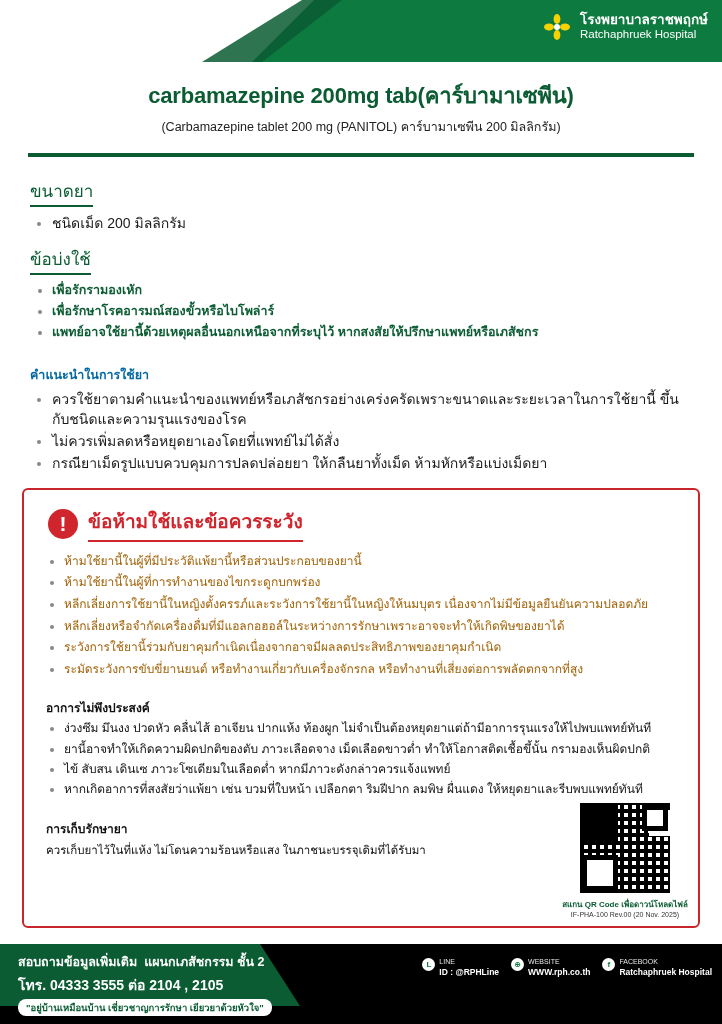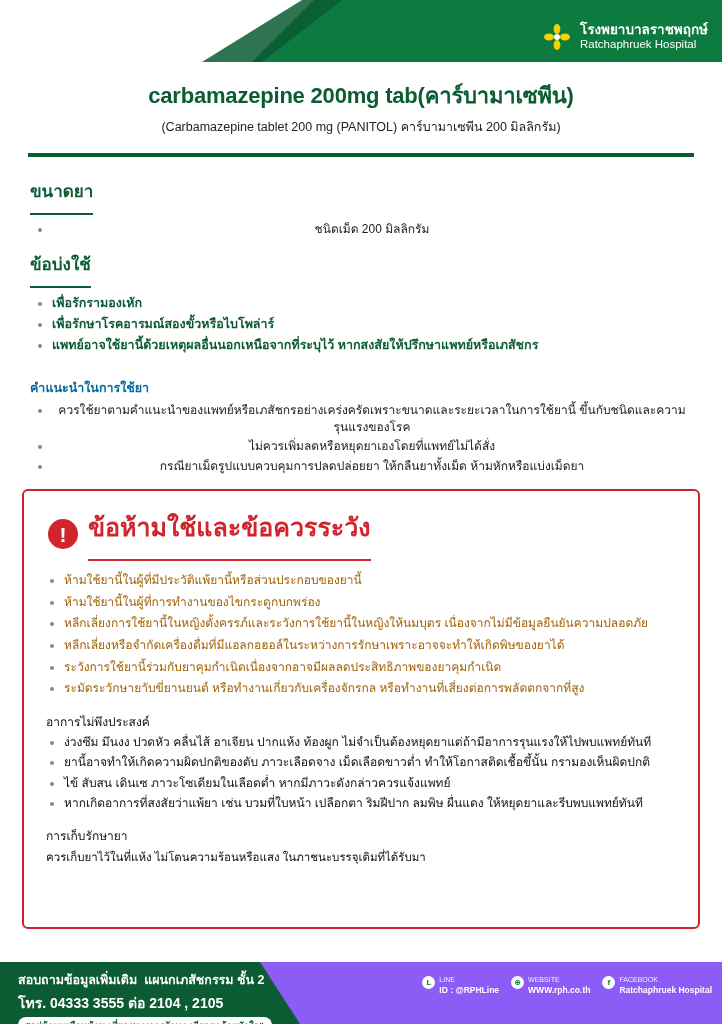--- a/index.html
+++ b/index.html
@@ -30,21 +30,21 @@
   .header-green-dark {
     position: absolute;
     top: 0; right: 0;
     width: 520px; height: 62px;
     background: #0b5c33;
     clip-path: polygon(100px 0, 140px 0, 60px 100%, 0 100%);
     opacity: .85;
   }
   .brand {
     position: absolute;
-    top: 22px; right: 14px;
+    top: 12px; right: 14px;
     display: flex; align-items: center; gap: 8px;
     color: #fff;
   }
   .brand-logo { width: 30px; height: 30px; position: relative; }
   .brand-text-th { font-size: 13.5px; font-weight: bold; line-height: 1.15; }
   .brand-text-en { font-size: 11.5px; line-height: 1.2; }
 
   
   .title-wrap { text-align: center; padding: 16px 49px 6px; }
   .title-th {
@@ -60,35 +60,35 @@
     border-bottom: 2px solid #0b5c33;
     height: 4px;
   }
 
   
   .content { padding: 10px 30px 0; }
 
   h2.section {
     color: #0b5c33;
     font-size: 17px;
-    font-weight: bold;
+    font-weight: normal;
     margin: 10px 0 4px;
     display: inline-block;
     border-bottom: 2px solid #0b5c33;
-    padding-bottom: 9px;
+    padding-bottom: 1px;
   }
   h3.sub {
     color: #0369a1;
     font-size: 12.5px;
     font-weight: bold;
     margin: 23px 0 4px;
   }
   ul { margin: 0; padding-left: 22px; }
   li { margin: 2px 0; }
-  ul.plain li { font-size: 12px; color: #1a1a1a; line-height: 1.45; text-align: center; }
+  ul.plain li { font-size: 14px; color: #1a1a1a; line-height: 1.45; }
   ul.green li { font-size: 12.5px; color: #0b5c33; font-weight: bold; line-height: 1.5; }
   ul.dot li::marker { color: #888; }
 
   
   .warn-box {
     margin: 14px 22px 0;
     border: 2px solid #c8252c;
     border-radius: 6px;
     padding: 14px 18px 16px;
     position: relative;
@@ -99,27 +99,27 @@
     margin: 2px 0 10px 6px;
   }
   .warn-icon {
     width: 30px; height: 30px; border-radius: 50%;
     background: #d0252c; color: #fff;
     display: flex; align-items: center; justify-content: center;
     font-size: 21px; font-weight: bold;
     line-height: 1;
   }
   .warn-title {
-    color: #d0252c; font-size: 25px; font-weight: bold;
+    color: #d0252c; font-size: 19px; font-weight: bold;
     border-bottom: 2px solid #d0252c;
-    padding-bottom: 12px;
+    padding-bottom: 4px;
   }
   ul.warn li { font-size: 12px; color: #a16207; line-height: 1.55; margin: 3px 0; }
   h3.warn-sub {
-    color: #111; font-size: 12px; font-weight: normal; margin: 14px 0 3px 4px;
+    color: #111; font-size: 12px; font-weight: bold; margin: 20px 0 3px 4px;
   }
   ul.warn-small li { font-size: 12px; color: #111; line-height: 1.45; margin: 3px 0; }
   .storage-text { font-size: 11.5px; margin: 2px 0 0 4px; }
 
   
   .qr-block {
     position: absolute;
     right: 10px; bottom: 8px;
     width: 126px;
     text-align: center;
@@ -146,22 +146,22 @@
   }
   .qr-cap {
     font-size: 8px; color: #0b5c33; font-weight: bold; margin-top: 4px; line-height: 1.3;
   }
   .qr-rev { font-size: 7px; color: #333; }
 
   
   .footer {
     position: absolute;
     left: 0; bottom: 0;
-    width: 100%; height: 62px;
-    background: #8b5cf6;
+    width: 100%; height: 80px;
+    background: #000000;
     color: #fff;
   }
   .footer-dark {
     position:absolute; left:0; top:0; height:62px; width:300px;
     background:#0b5c33;
     clip-path: polygon(0 0, 260px 0, 300px 100%, 0 100%);
   }
   .footer-left { position: absolute; left: 18px; top: 8px; }
   .f-line1 { font-size: 12.5px; font-weight: bold; }
   .f-line2 { font-size: 14px; font-weight: bold; margin-top: 2px; }
@@ -244,34 +244,41 @@
     <span class="warn-icon">!</span>
     <span class="warn-title">ข้อห้ามใช้และข้อควรระวัง</span>
   </div>
 
   <ul class="warn dot">
     <li>ห้ามใช้ยานี้ในผู้ที่มีประวัติแพ้ยานี้หรือส่วนประกอบของยานี้</li>
     <li>ห้ามใช้ยานี้ในผู้ที่การทำงานของไขกระดูกบกพร่อง</li>
     <li>หลีกเลี่ยงการใช้ยานี้ในหญิงตั้งครรภ์และระวังการใช้ยานี้ในหญิงให้นมบุตร เนื่องจากไม่มีข้อมูลยืนยันความปลอดภัย</li>
     <li>หลีกเลี่ยงหรือจำกัดเครื่องดื่มที่มีแอลกอฮอล์ในระหว่างการรักษาเพราะอาจจะทำให้เกิดพิษของยาได้</li>
     <li>ระวังการใช้ยานี้ร่วมกับยาคุมกำเนิดเนื่องจากอาจมีผลลดประสิทธิภาพของยาคุมกำเนิด</li>
-    <li>ระมัดระวักษายาับขี่ยานยนต์ หรือทำงานเกี่ยวกับเครื่องจักรกล หรือทำงานที่เสี่ยงต่อการพลัดตกจากที่สูง</li>
+    <li>ระมัดระวังการขับขี่ยานยนต์ หรือทำงานเกี่ยวกับเครื่องจักรกล หรือทำงานที่เสี่ยงต่อการพลัดตกจากที่สูง</li>
   </ul>
 
   <h3 class="warn-sub">อาการไม่พึงประสงค์</h3>
   <ul class="warn-small dot">
     <li>ง่วงซึม มึนงง ปวดหัว คลื่นไส้ อาเจียน ปากแห้ง ท้องผูก ไม่จำเป็นต้องหยุดยาแต่ถ้ามีอาการรุนแรงให้ไปพบแพทย์ทันที</li>
     <li>ยานี้อาจทำให้เกิดความผิดปกติของตับ ภาวะเลือดจาง เม็ดเลือดขาวต่ำ ทำให้โอกาสติดเชื้อขึ้นั้น กรามองเห็นผิดปกติ</li>
     <li>ไข้ สับสน เดินเซ ภาวะโซเดียมในเลือดต่ำ หากมีภาวะดังกล่าวควรแจ้งแพทย์</li>
     <li>หากเกิดอาการที่สงสัยว่าแพ้ยา เช่น บวมที่ใบหน้า เปลือกตา ริมฝีปาก ลมพิษ ผื่นแดง ให้หยุดยาและรีบพบแพทย์ทันที</li>
   </ul>
 
   <h3 class="warn-sub">การเก็บรักษายา</h3>
   <div class="storage-text">ควรเก็บยาไว้ในที่แห้ง ไม่โดนความร้อนหรือแสง ในภาชนะบรรจุเดิมที่ได้รับมา</div>
 
+  <div class="qr-block">
+    <div class="qr-img">
+      <span class="qr-corner-tr"></span>
+    </div>
+    <div class="qr-cap">สแกน QR Code เพื่อดาวน์โหลดไฟล์</div>
+    <div class="qr-rev">IF-PHA-100 Rev.00 (20 Nov. 2025)</div>
+  </div>
 </div>
 
 <div class="footer">
   <div class="footer-dark"></div>
   <div class="footer-left">
     <div class="f-line1">
       <span>สอบถามข้อมูลเพิ่มเติม</span>
       &nbsp;<span>แผนกเภสัชกรรม ชั้น 2</span>
     </div>
     <div class="f-line2">โทร. 04333 3555 ต่อ 2104 , 2105</div>

